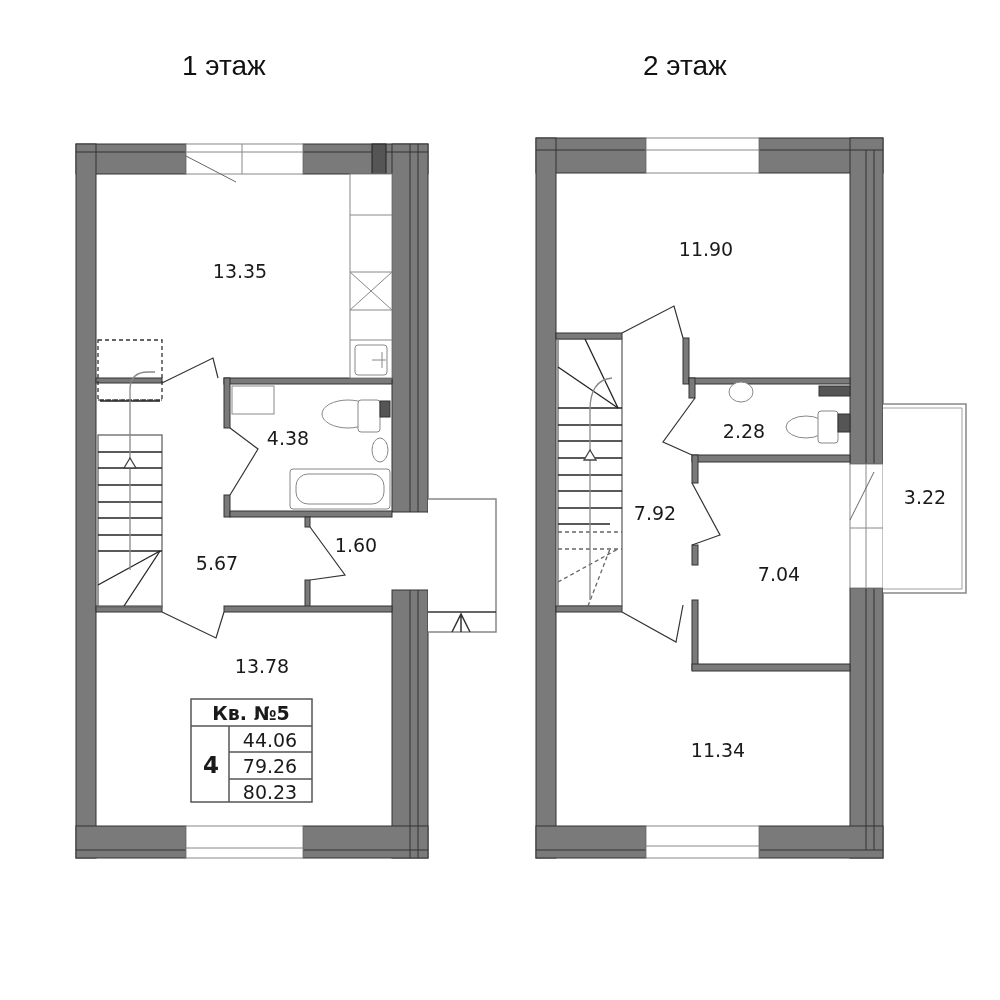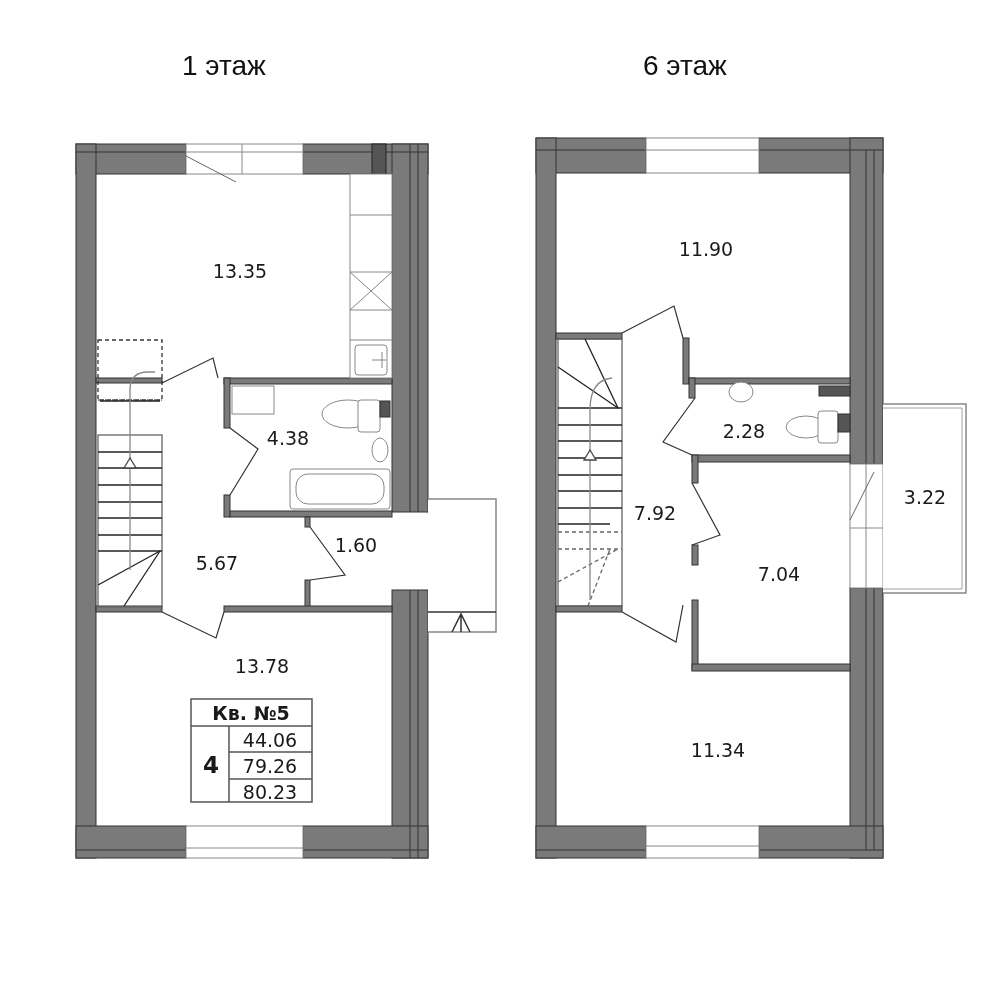--- a/index.html
+++ b/index.html
@@ -8,21 +8,21 @@
   #title-1 { left: 182px; }
   #title-2 { left: 643px; }
   svg { position: absolute; left: 0; top: 0; }
   .area { font-family: "DejaVu Sans", sans-serif; font-size: 19px; fill: #1a1a1a; }
   .tbl { font-family: "DejaVu Sans", sans-serif; fill: #1a1a1a; }
 </style>
 </head>
 <body>
 
 <div class="floor-title" id="title-1">1 этаж</div>
-<div class="floor-title" id="title-2">6 этаж</div>
+<div class="floor-title" id="title-2">2 этаж</div>
 
 <svg width="1000" height="1000" viewBox="0 0 1000 1000" xmlns="http://www.w3.org/2000/svg">
 
   <g>
 
     <g fill="#7a7a7a" stroke="#333" stroke-width="1">
 
       <rect x="76" y="144" width="110" height="30"></rect>
 
       <rect x="303" y="144" width="125" height="30"></rect>

